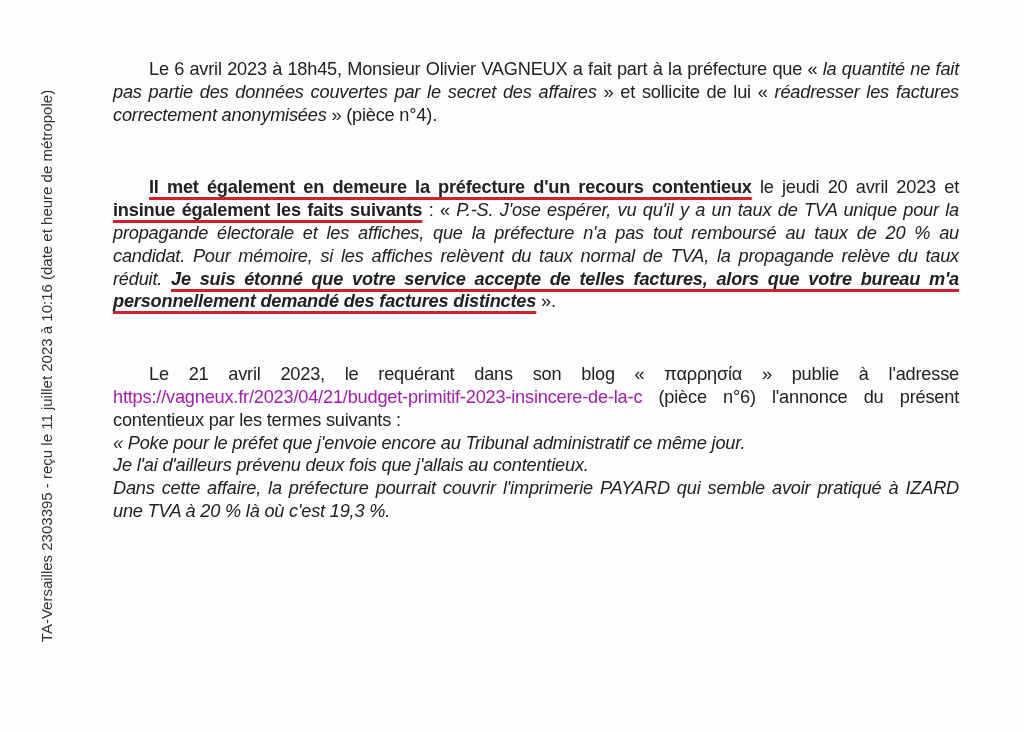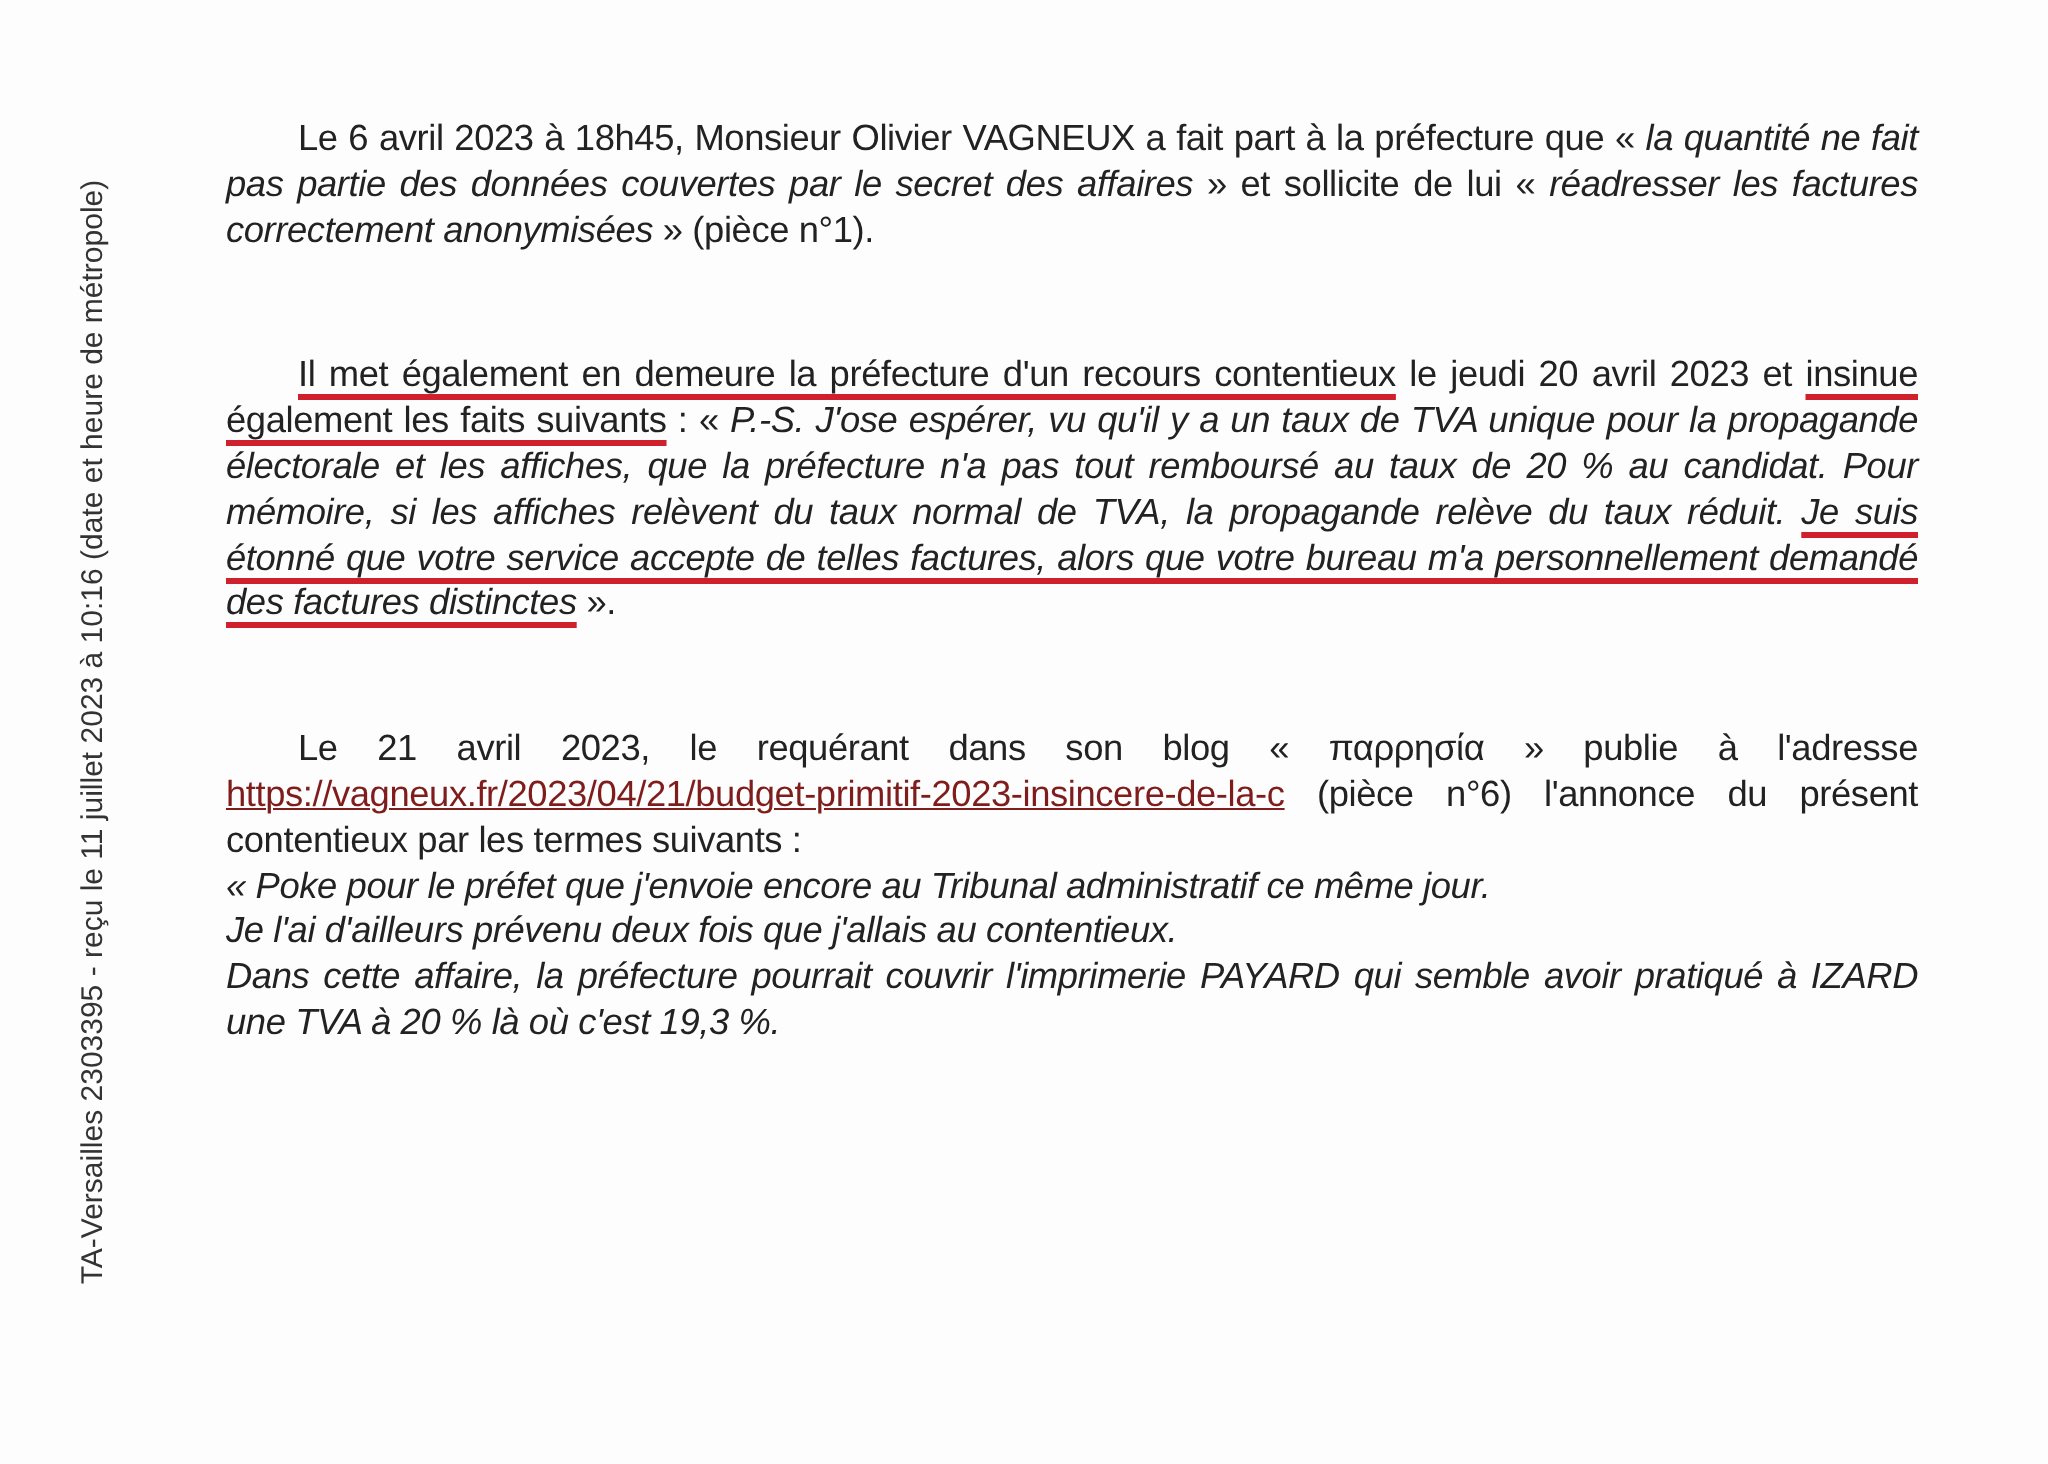--- a/index.html
+++ b/index.html
@@ -16,35 +16,35 @@
   .doc {
     position:absolute; left:113px; top:8px; width:846px;
     font-size:18.2px; line-height:22.8px; letter-spacing:-0.2px;
   }
   .p { margin:0; text-align:justify; text-indent:36px; }
   .gap { height:25px; }
   .gap2 { height:28px; }
   i, .it { font-style:italic; }
   .ul {
     text-decoration:underline; text-decoration-color:#d0202c;
-    text-decoration-thickness:3px; text-underline-offset:4px;
+    text-decoration-thickness:3px; text-underline-offset:4px;font-weight:bold;
   }
-  .link { color:#7f1d1d; text-decoration:underline; text-decoration-thickness:1px; }
+  .link { color:#a21caf; text-decoration-thickness:1px; }
   .quote-line { margin:0; font-style:italic; text-align:justify; }
 </style>
 </head>
 <body>
 
 <div class="margin-stamp">TA-Versailles 2303395 - reçu le 11 juillet 2023 à 10:16 (date et heure de métropole)</div>
 
 <div class="doc">
   <div class="gap2"></div>
   <div class="gap" style="height:22px"></div>
 
-  <p class="p"><span>Le 6 avril 2023 à 18h45, Monsieur Olivier VAGNEUX a fait part à la préfecture que « </span><i>la quantité ne fait pas partie des données couvertes par le secret des affaires</i><span> » et sollicite de lui « </span><i>réadresser les factures correctement anonymisées</i><span> » (pièce n°1).</span></p>
+  <p class="p"><span>Le 6 avril 2023 à 18h45, Monsieur Olivier VAGNEUX a fait part à la préfecture que « </span><i>la quantité ne fait pas partie des données couvertes par le secret des affaires</i><span> » et sollicite de lui « </span><i>réadresser les factures correctement anonymisées</i><span> » (pièce n°4).</span></p>
 
   <div class="gap"></div>
 
 
   <div class="gap"></div>
 
   <p class="p"><span class="ul">Il met également en demeure la préfecture d'un recours contentieux</span><span> le jeudi 20 avril 2023 et </span><span class="ul">insinue également les faits suivants</span><span> : « </span><i>P.-S. J'ose espérer, vu qu'il y a un taux de TVA unique pour la propagande électorale et les affiches, que la préfecture n'a pas tout remboursé au taux de 20 % au candidat. Pour mémoire, si les affiches relèvent du taux normal de TVA, la propagande relève du taux réduit. </i><i class="ul">Je suis étonné que votre service accepte de telles factures, alors que votre bureau m'a personnellement demandé des factures distinctes</i><span> ».</span></p>
 
   <div class="gap"></div>
 

